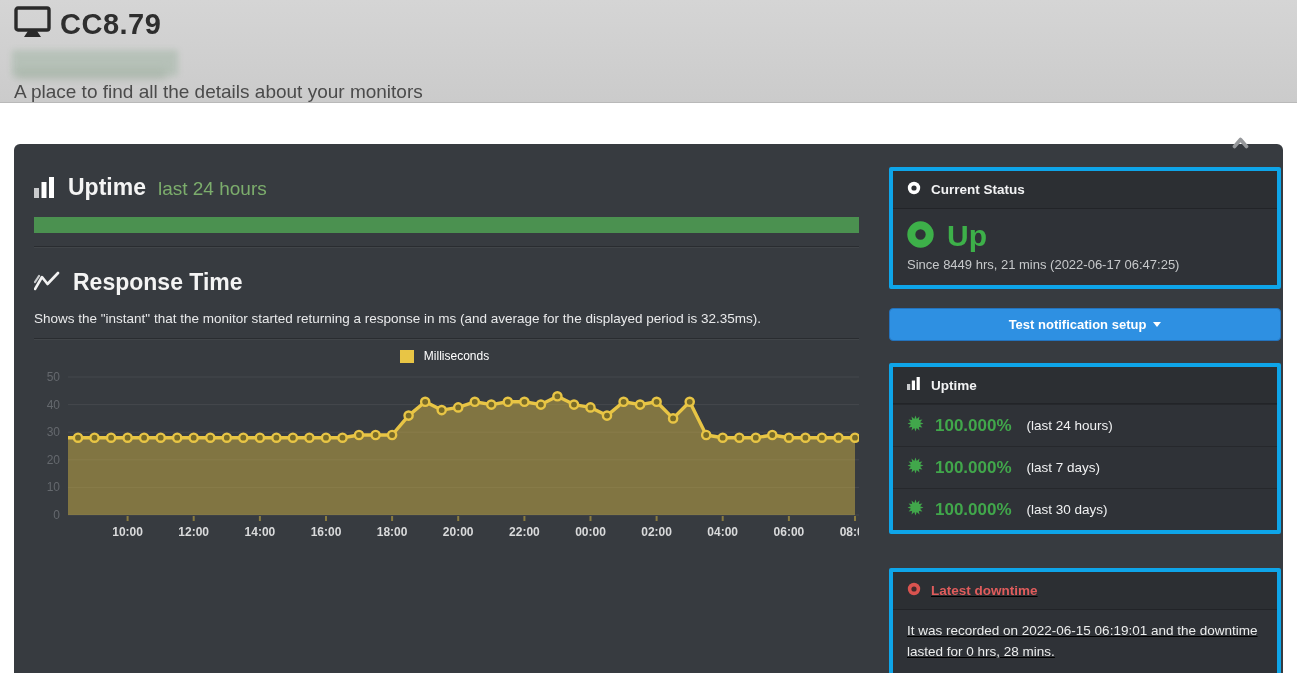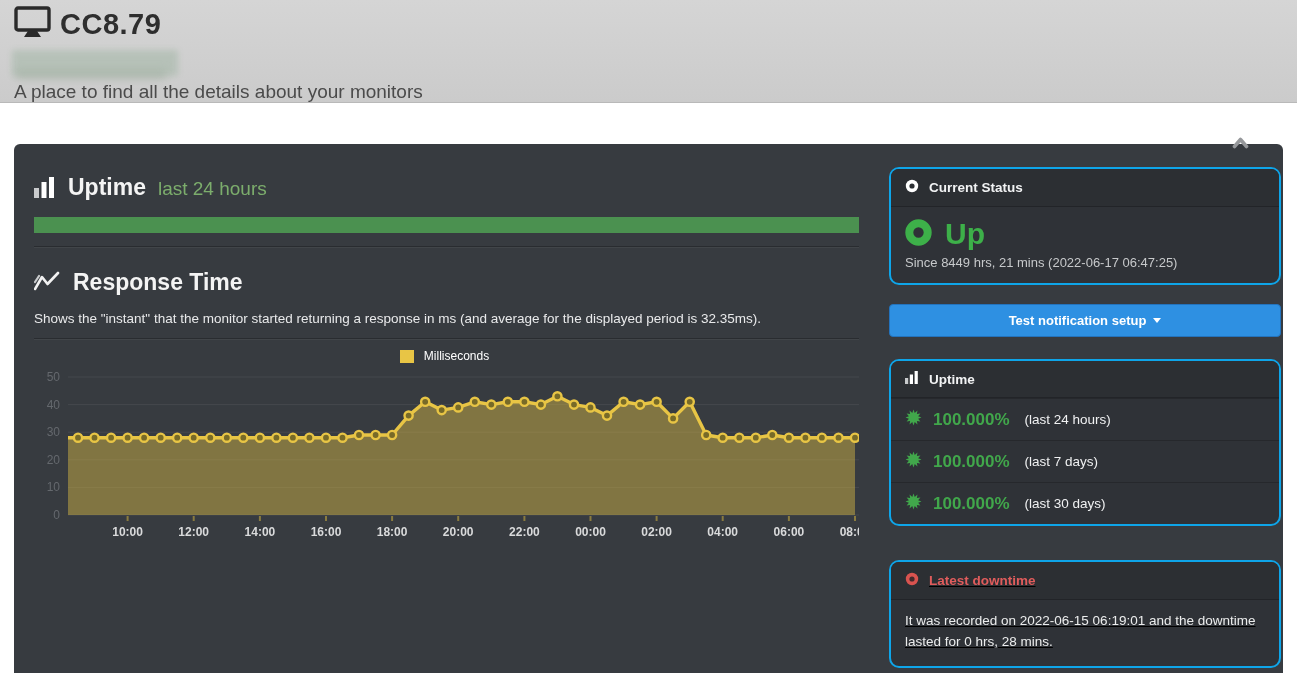--- a/index.html
+++ b/index.html
@@ -45,21 +45,21 @@
   .response-desc { margin-top:15px; font-size:13.5px; color:#e9eaeb; }
   .legend-row { display:flex; justify-content:center; align-items:center; gap:10px; margin:10px 4px 0 0; }
   .legend-swatch { width:14px; height:13px; background:var(--chart-yellow,#e8c545); display:inline-block; }
   .legend-label { font-size:12px; color:#ffffff; }
   .chart-wrap { margin-top:2px; }
   .chart-wrap svg { display:block; width:100%; height:auto; }
 
   
   .right-col { width:392px; flex:none; }
   .panel {
-    background:#2f3237; border:2px solid #0ea5e9; border-radius:10px;
+    background:#2f3237; border:4px solid #0ea5e9; border-radius:2px;
     overflow:hidden; 
   }
   .panel-status { margin-top:5px; }
   .panel-header {
     display:flex; align-items:center; gap:10px;
     padding:10px 14px; background:#2c2f33; border-bottom:1px solid #222428;
     font-size:13.5px; font-weight:bold; color:#f2f3f4;
   }
   .panel-header.red .panel-title { color:var(--red-downtime,#e05c5c); }
   .status-body { padding:10px 14px 13px 14px; }

